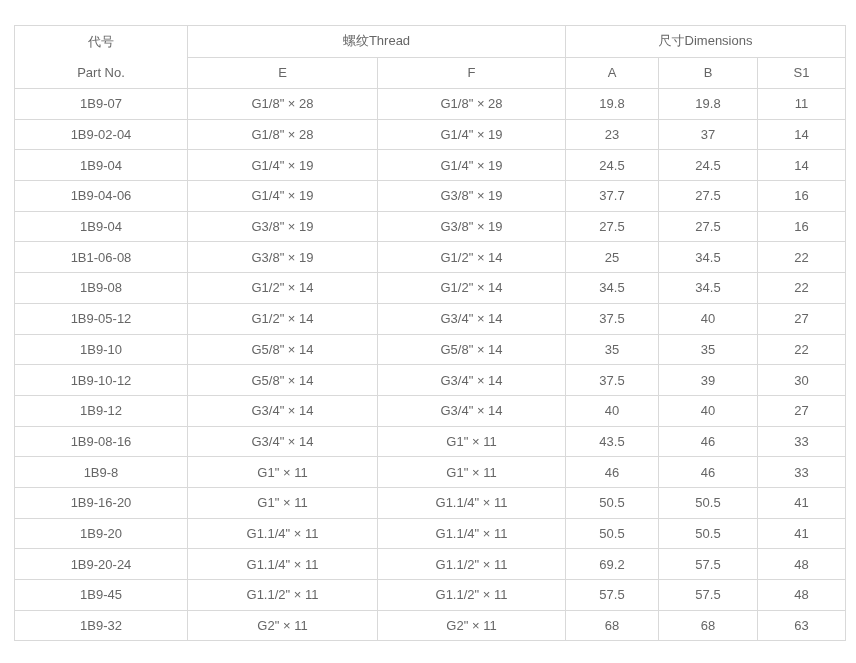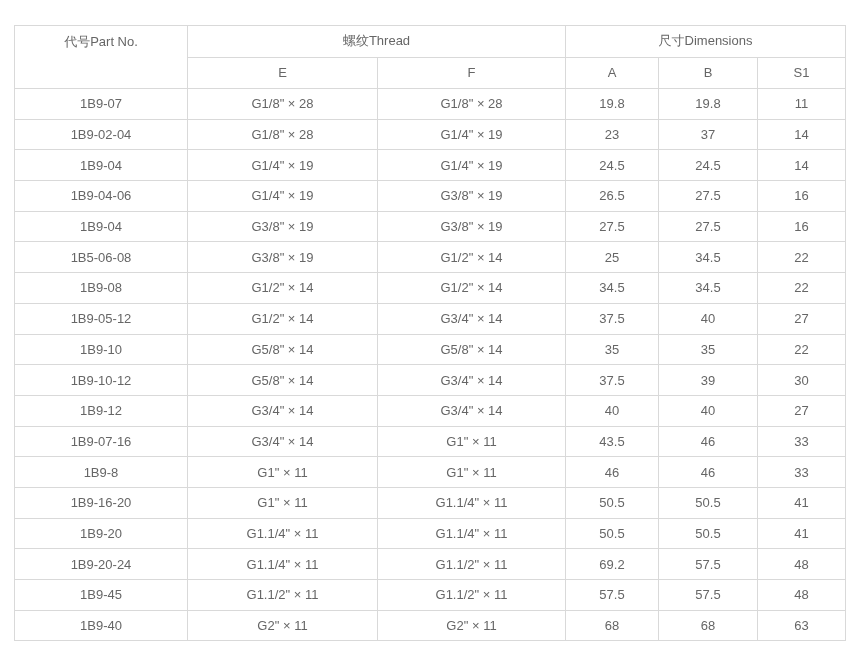--- a/index.html
+++ b/index.html
@@ -37,22 +37,21 @@
     overflow: hidden;
   }
   .spec-table thead th {
     height: 30px;
   }
   .spec-table th.part-col {
     padding: 0;
   }
   .part-col-inner {
     display: flex;
-    flex-direction: row;
-    justify-content: center;
+    flex-direction: column;
     height: 62px;
   }
   .part-col-inner span {
     display: block;
     line-height: 31px;
   }
   .spec-table tbody tr {
     height: 30.7px;
   }
 </style>
@@ -110,34 +109,34 @@
           <td>G1/4" × 19</td>
           <td>G1/4" × 19</td>
           <td>24.5</td>
           <td>24.5</td>
           <td>14</td>
         </tr>
         <tr>
           <td>1B9-04-06</td>
           <td>G1/4" × 19</td>
           <td>G3/8" × 19</td>
-          <td>26.5</td>
+          <td>37.7</td>
           <td>27.5</td>
           <td>16</td>
         </tr>
         <tr>
           <td>1B9-04</td>
           <td>G3/8" × 19</td>
           <td>G3/8" × 19</td>
           <td>27.5</td>
           <td>27.5</td>
           <td>16</td>
         </tr>
         <tr>
-          <td>1B5-06-08</td>
+          <td>1B1-06-08</td>
           <td>G3/8" × 19</td>
           <td>G1/2" × 14</td>
           <td>25</td>
           <td>34.5</td>
           <td>22</td>
         </tr>
         <tr>
           <td>1B9-08</td>
           <td>G1/2" × 14</td>
           <td>G1/2" × 14</td>
@@ -171,21 +170,21 @@
         </tr>
         <tr>
           <td>1B9-12</td>
           <td>G3/4" × 14</td>
           <td>G3/4" × 14</td>
           <td>40</td>
           <td>40</td>
           <td>27</td>
         </tr>
         <tr>
-          <td>1B9-07-16</td>
+          <td>1B9-08-16</td>
           <td>G3/4" × 14</td>
           <td>G1" × 11</td>
           <td>43.5</td>
           <td>46</td>
           <td>33</td>
         </tr>
         <tr>
           <td>1B9-8</td>
           <td>G1" × 11</td>
           <td>G1" × 11</td>
@@ -219,21 +218,21 @@
         </tr>
         <tr>
           <td>1B9-45</td>
           <td>G1.1/2" × 11</td>
           <td>G1.1/2" × 11</td>
           <td>57.5</td>
           <td>57.5</td>
           <td>48</td>
         </tr>
         <tr>
-          <td>1B9-40</td>
+          <td>1B9-32</td>
           <td>G2" × 11</td>
           <td>G2" × 11</td>
           <td>68</td>
           <td>68</td>
           <td>63</td>
         </tr>
       </tbody>
   </table>
 </div>
 

